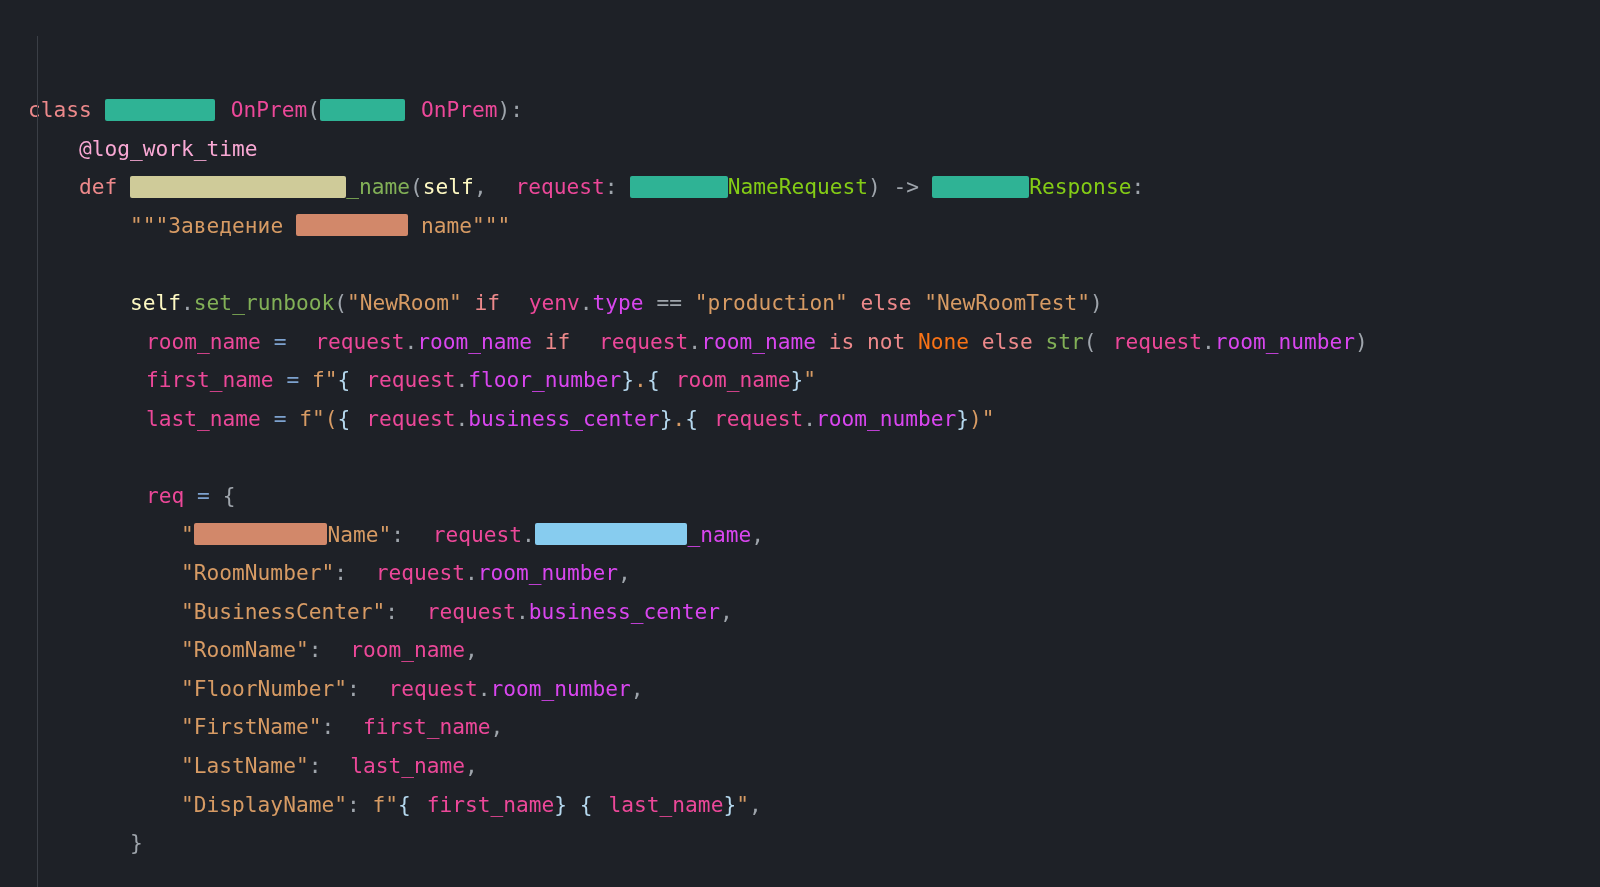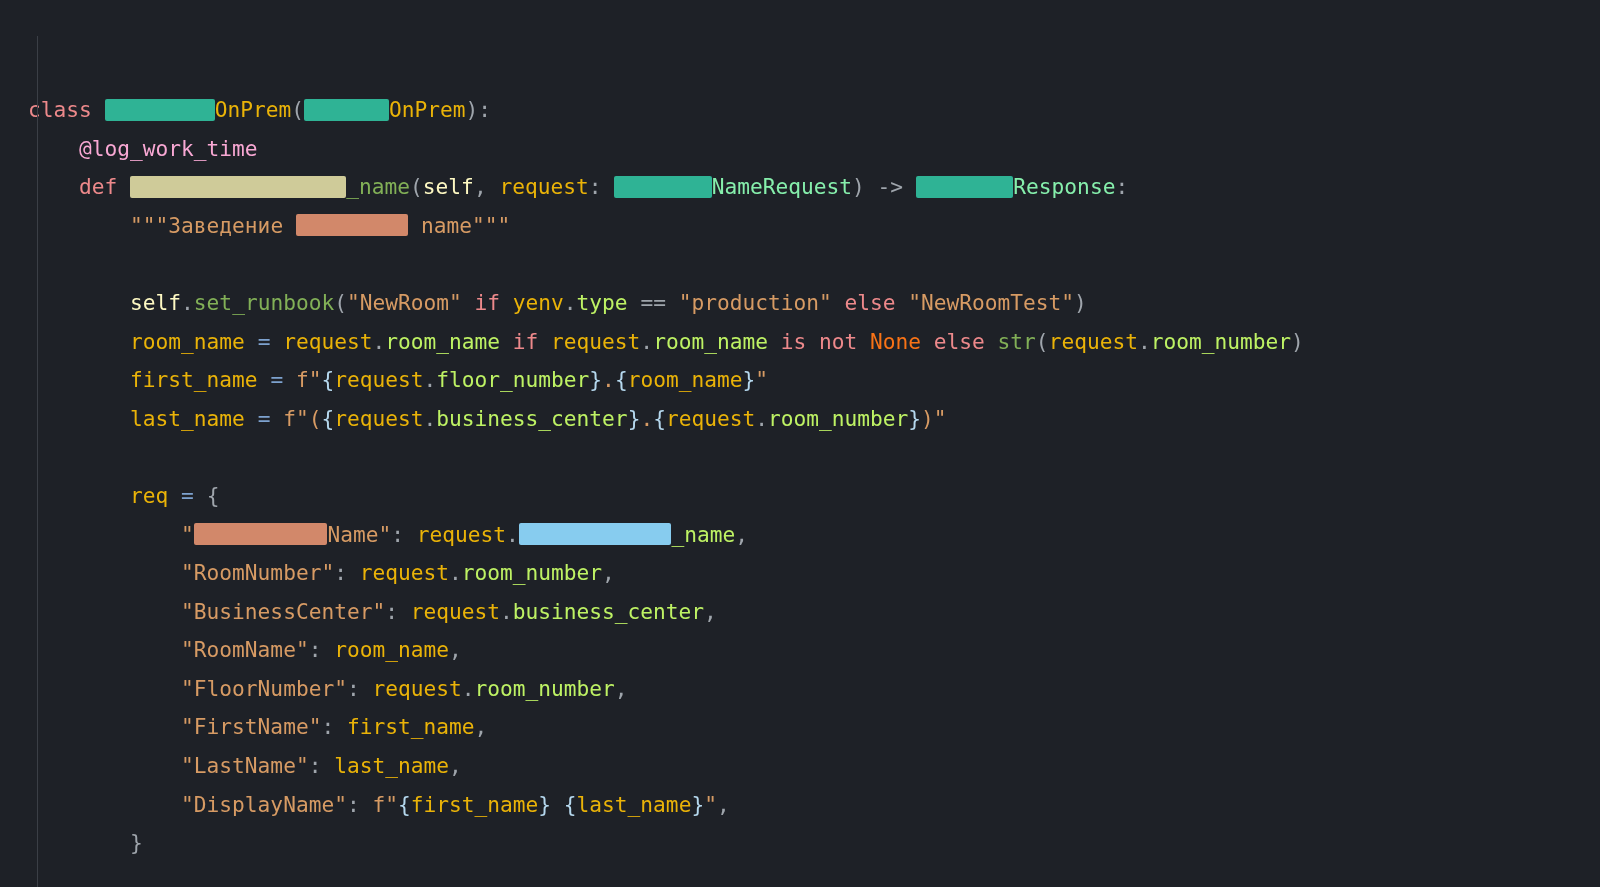--- a/index.html
+++ b/index.html
@@ -16,27 +16,27 @@
   white-space:pre;
   position:relative;
 }
 .guide{
   position:absolute;
   top:36px;bottom:32px;left:37px;
   width:1px;
   background:#3b3f46;
 }
 .kw     { color:#ed898b;margin-top:25px; }   
-.ident  { color:#eab308; }   
+.ident  { color:#ec4899;margin-left:16px; }   
 .str    { color:#d79b64; }   
 .num    { color:#f97316; }   
-.prop   { color:#bef264; }   
+.prop   { color:#d946ef; }   
 .call   { color:#82b057; }   
 .deco   { color:#f9a8d4; }   
-.type   { color:#86efac; }   
+.type   { color:#84cc16; }   
 .self   { color:#fef9c3; }   
 .punct  { color:#9fa5ac; }   
 .fstr-b { color:#b5d8ee; }   
 .op     { color:#7da2cf; }   
 
 .redact{
   display:inline-block;
   height:1.05em;
   border-radius:2px;
   vertical-align:-0.17em;

